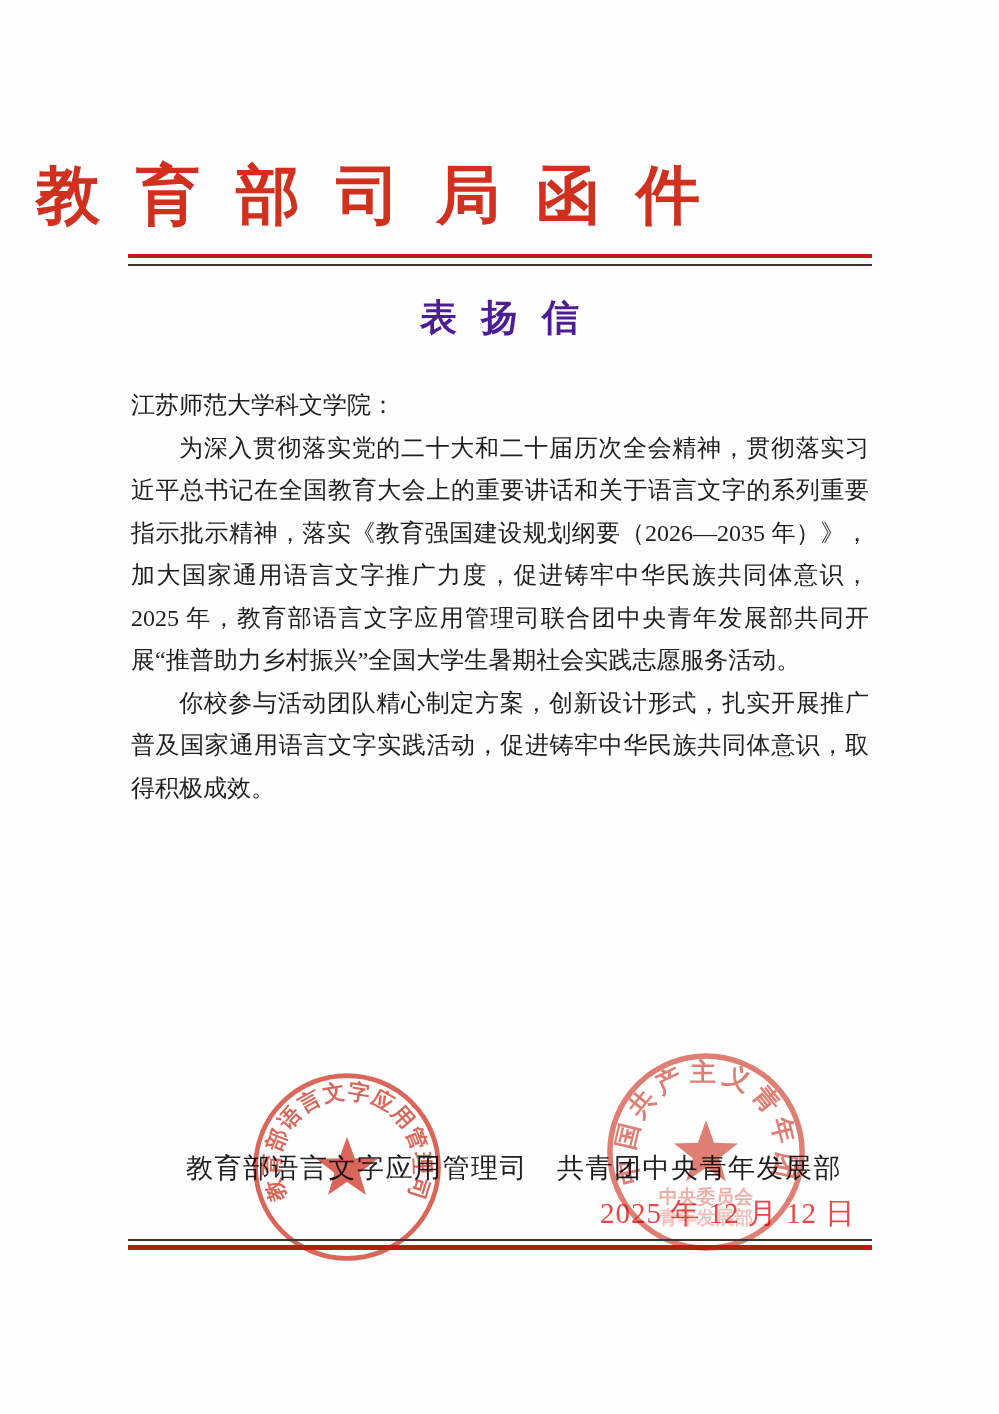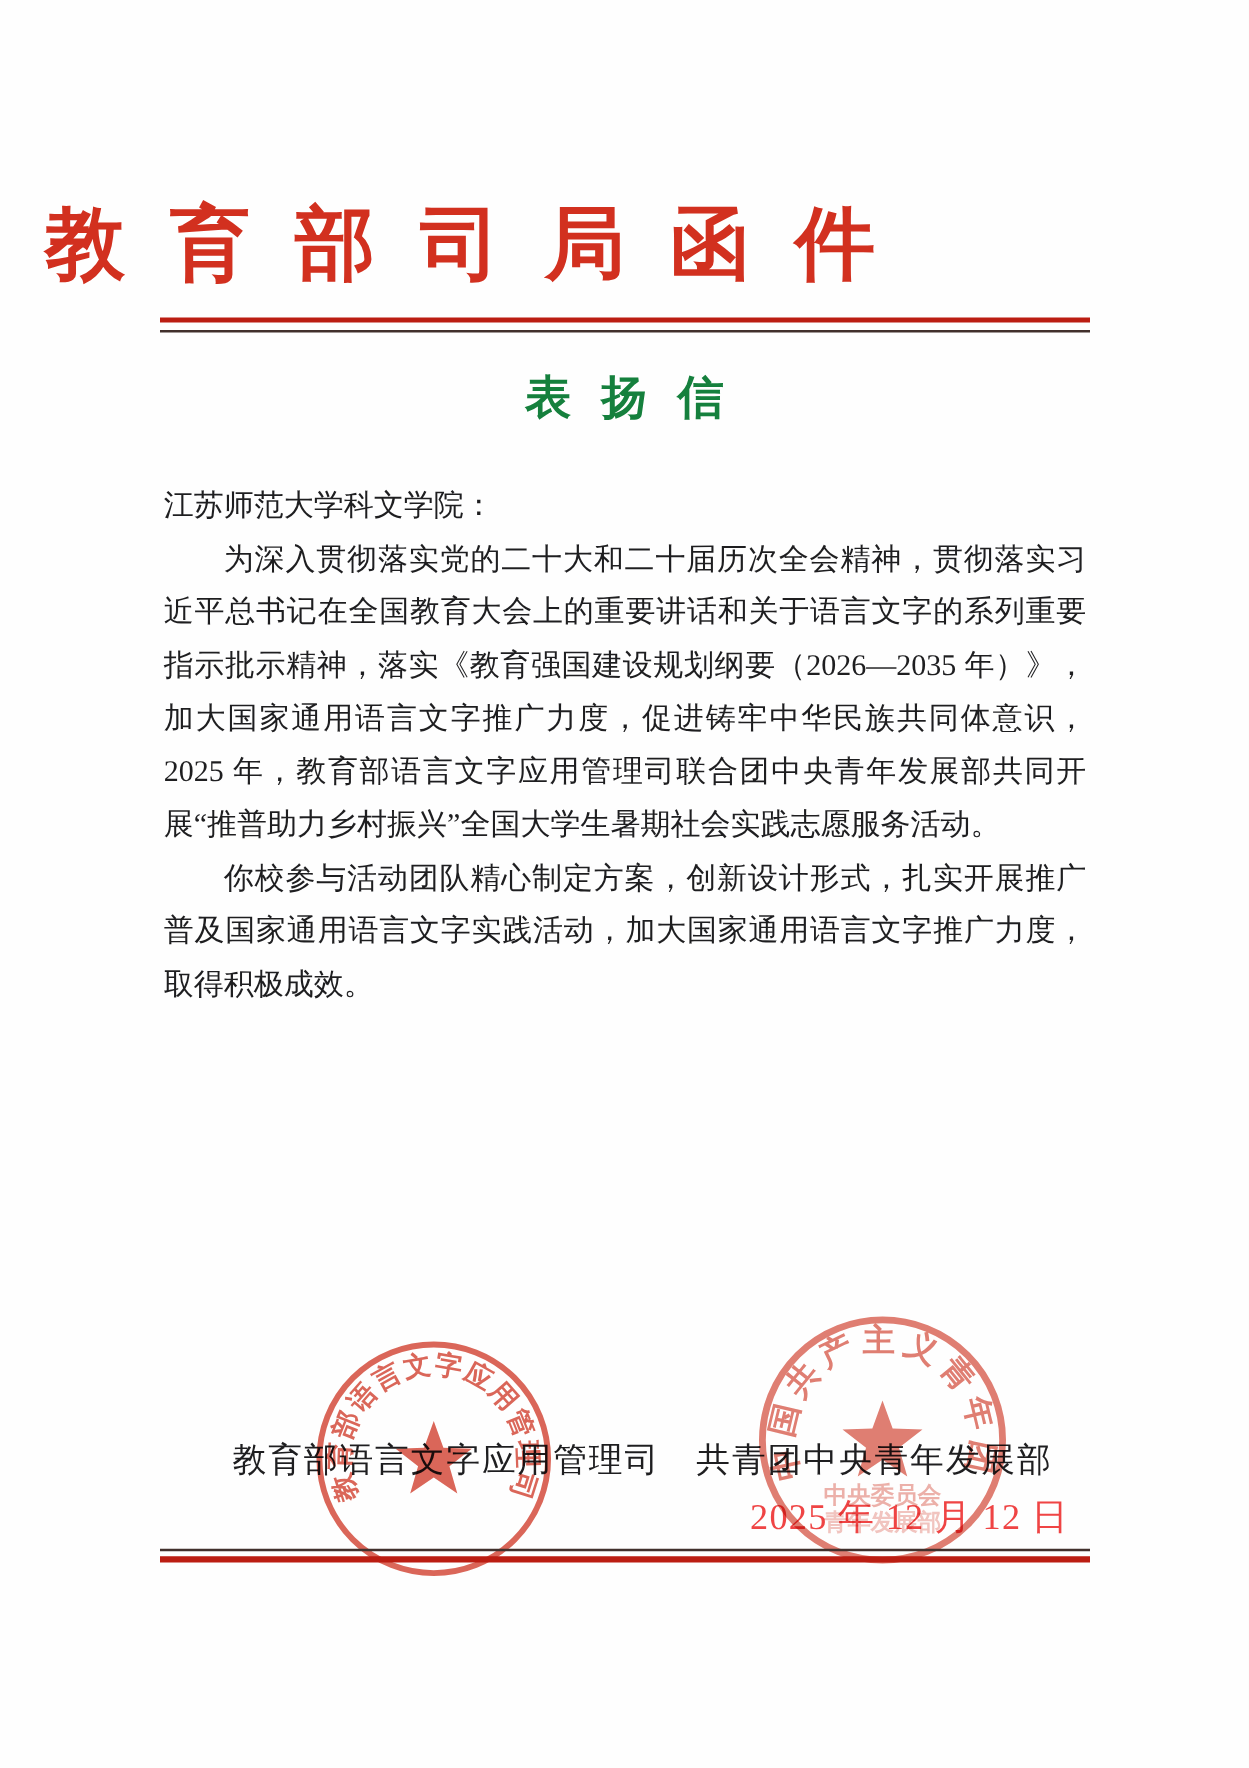--- a/index.html
+++ b/index.html
@@ -22,21 +22,21 @@
   
   .rule{position:absolute;left:128px;width:744px;}
   .rule-top-red{top:254px;height:4px;background:#bb1d12;}
   .rule-top-dark{top:264px;height:2px;background:#42302c;}
   .rule-bottom-dark{top:1239px;height:2px;background:#42302c;}
   .rule-bottom-red{top:1245px;height:5px;background:#bb1d12;}
   
   .doc-title{
     position:absolute;top:293px;left:0;width:100%;
     text-align:center;
-    font-size:37px;font-weight:bold;color:#15803d;
+    font-size:37px;font-weight:bold;color:#4c1d95;
     letter-spacing:24px;text-indent:24px;
     white-space:nowrap;
   }
   
   .body-text{
     position:absolute;left:131px;top:384px;width:738px;
     font-size:24px;line-height:42.5px;
     color:#1e1e20;
     text-align:justify;
   }
@@ -68,21 +68,21 @@
   <div class="letterhead">教育部司局函件</div>
 
   <div class="rule rule-top-red"></div>
   <div class="rule rule-top-dark"></div>
 
   <div class="doc-title">表扬信</div>
 
   <div class="body-text">
     <p class="salutation">江苏师范大学科文学院：</p>
     <p>为深入贯彻落实党的二十大和二十届历次全会精神，贯彻落实习近平总书记在全国教育大会上的重要讲话和关于语言文字的系列重要指示批示精神，落实《教育强国建设规划纲要（2026—2035 年）》，加大国家通用语言文字推广力度，促进铸牢中华民族共同体意识，2025 年，教育部语言文字应用管理司联合团中央青年发展部共同开展“推普助力乡村振兴”全国大学生暑期社会实践志愿服务活动。</p>
-    <p>你校参与活动团队精心制定方案，创新设计形式，扎实开展推广普及国家通用语言文字实践活动，加大国家通用语言文字推广力度，取得积极成效。</p>
+    <p>你校参与活动团队精心制定方案，创新设计形式，扎实开展推广普及国家通用语言文字实践活动，促进铸牢中华民族共同体意识，取得积极成效。</p>
   </div>
 
   <div class="sig sig-left">教育部语言文字应用管理司</div>
   <div class="sig sig-right">共青团中央青年发展部</div>
   <div class="date-line">2025 年 12 月 12 日</div>
 
   <div class="seal seal-left">
     <svg viewBox="0 0 210 210">
       <circle cx="105" cy="105" r="97" fill="none" stroke="#d2402f" stroke-width="5"></circle>
       <path id="leftArc" d="M 39.8 135.4 A 72 72 0 1 1 170.2 135.4" fill="none"></path>

